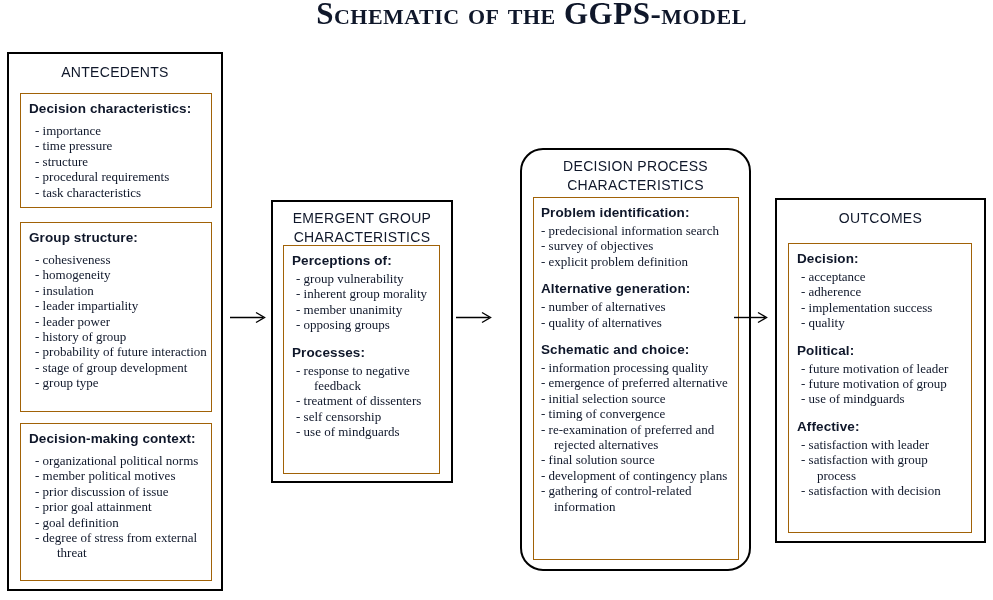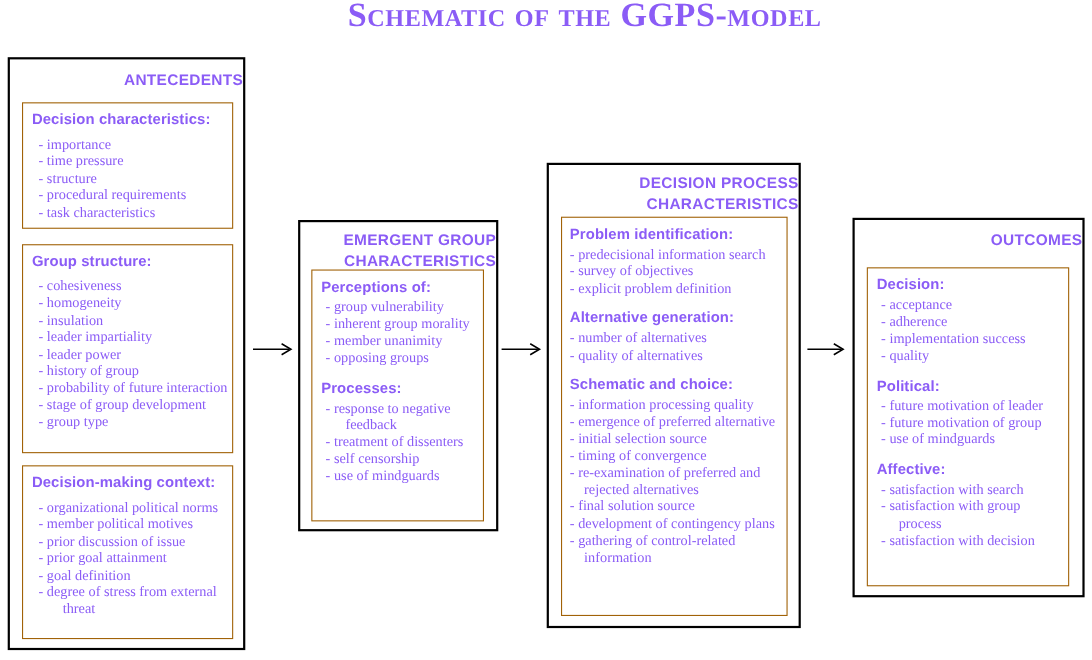--- a/index.html
+++ b/index.html
@@ -1,29 +1,29 @@
 <!DOCTYPE html>
 <html><head>
 <meta charset="utf-8">
 <style>
   html,body { margin:0; padding:0; background:#ffffff; }
   .canvas {
     position:relative; width:993px; height:600px; background:#ffffff;
-    color:#8b5cf6; font-family:"Liberation Sans", sans-serif; overflow:hidden;
+    color:#0f172a; font-family:"Liberation Sans", sans-serif; overflow:hidden;
   }
   .diagram-title {
     position:absolute; left:70px; right:0; top:-4px; text-align:center;
     font-family:"Liberation Serif", serif; font-weight:bold;
     font-variant:small-caps; font-size:31px; letter-spacing:0.5px;
   }
   .outer {
     position:absolute; border:2px solid #000; background:#fff; box-sizing:border-box;
   }
   .box-header {
-    text-align:right; font-weight:bold; font-size:14px; letter-spacing:0.3px;
+    text-align:center; font-weight:normal; font-size:14px; letter-spacing:0.3px;
     line-height:19px; padding-top:9px;
   }
   .box-header.two-line { padding-top:7px; }
   .inner {
     position:absolute; border:1px solid #a16207; background:#fff;
     box-sizing:border-box; padding-top:7px;
   }
   .group { margin-bottom:12px; }
   .group:last-child { margin-bottom:0; }
   .group-title {
@@ -112,21 +112,21 @@
           <div class="item">- use of mindguards</div>
         </div>
       </div>
   </div>
 
   <svg class="arrow" style="left:455px; top:311px;" width="38" height="13" viewBox="0 0 38 13">
     <line x1="1" y1="6.5" x2="34" y2="6.5" stroke="#000" stroke-width="1.4"></line>
     <path d="M27,1.5 L35.5,6.5 L27,11.5" fill="none" stroke="#000" stroke-width="1.4"></path>
   </svg>
 
-  <div class="outer style-c" style="left:497px; top:148px; width:231px; height:423px;">
+  <div class="outer style-c" style="left:520px; top:148px; width:231px; height:423px;border-radius:23px;">
     <div class="box-header two-line">DECISION PROCESS CHARACTERISTICS</div>
     <div class="inner" style="left:11px; top:47px; width:206px; height:363px;">
         <div class="group">
           <div class="group-title">Problem identification:</div>
           <div class="item">- predecisional information search</div>
           <div class="item">- survey of objectives</div>
           <div class="item">- explicit problem definition</div>
         </div>
         <div class="group">
           <div class="group-title">Alternative generation:</div>
@@ -163,20 +163,20 @@
           <div class="item">- quality</div>
         </div>
         <div class="group">
           <div class="group-title">Political:</div>
           <div class="item">- future motivation of leader</div>
           <div class="item">- future motivation of group</div>
           <div class="item">- use of mindguards</div>
         </div>
         <div class="group">
           <div class="group-title">Affective:</div>
-          <div class="item">- satisfaction with search</div>
+          <div class="item">- satisfaction with leader</div>
           <div class="item">- satisfaction with group process</div>
           <div class="item">- satisfaction with decision</div>
         </div>
       </div>
   </div>
 
 </div>
 
 </body></html>

